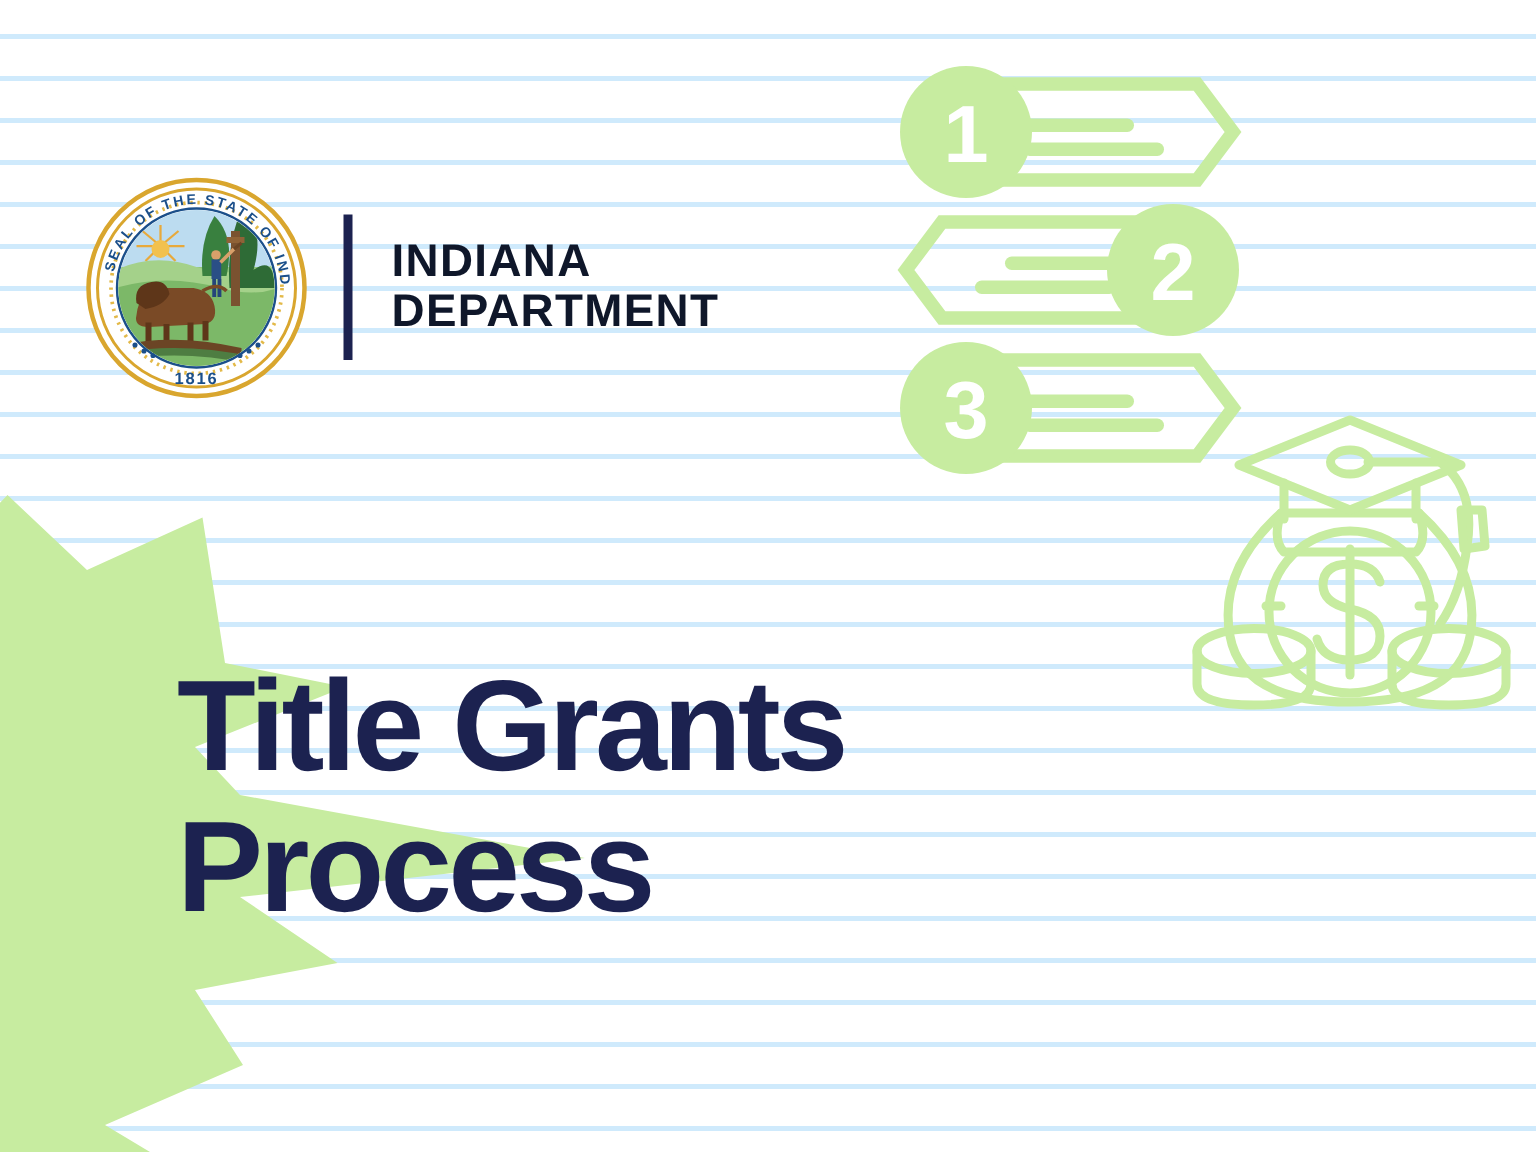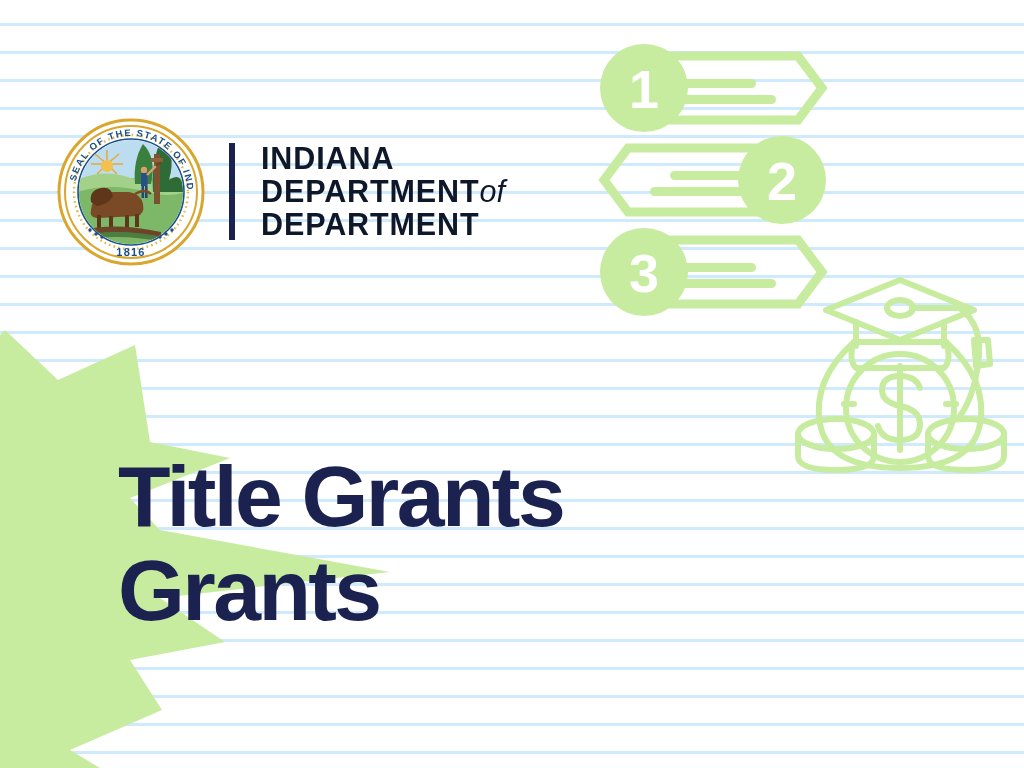--- a/index.html
+++ b/index.html
@@ -114,21 +114,20 @@
     position: absolute;
     left: 118px;
     top: 437px;
     z-index: 6;
     color: #1c2250;
     font-weight: bold;
     font-size: 86px;
     line-height: 94px;
     letter-spacing: -2.6px;
     white-space: nowrap;
-    margin-top: 12px;
   }
   #title .tline { display: block; }
 </style>
 </head>
 <body>
 
 <div id="slide">
 
   <div id="ruled-paper"></div>
 
@@ -234,21 +233,20 @@
           <path d="M24,112 Q60,104 104,114 L104,120 Q60,110 24,118 Z" fill="#6b4525"></path>
           <path d="M22,120 Q62,112 110,122" stroke="#4e7d42" stroke-width="5" fill="none"></path>
         </g>
       </svg>
     </div>
 
     <div id="brand-divider"></div>
 
     <div id="wordmark">
       <div>INDIANA</div>
-      <div><span>DEPARTMENT</span><span class="of">of</span></div>
       <div>DEPARTMENT</div>
     </div>
   </div>
 
   <div id="steps">
 
     <div class="step" id="step-1">
       <svg viewBox="0 0 230 92" xmlns="http://www.w3.org/2000/svg" aria-hidden="true">
         <path d="M46,14 L200,14 L224,46 L200,78 L46,78 Z" fill="none" stroke="#c7eca0" stroke-width="9"></path>
         <rect x="84" y="37" width="74" height="9" rx="4.5" fill="#c7eca0"></rect>
@@ -307,16 +305,16 @@
         <ellipse cx="48" cy="166" rx="38" ry="15"></ellipse>
         <path d="M10,166 L10,188 Q10,202 48,202 Q86,202 86,188 L86,166"></path>
         <ellipse cx="178" cy="166" rx="38" ry="15"></ellipse>
         <path d="M140,166 L140,188 Q140,202 178,202 Q216,202 216,188 L216,166"></path>
       </g>
     </svg>
   </div>
 
   <h1 id="title">
     <span class="tline">Title Grants</span>
-    <span class="tline">Grants</span>
+    <span class="tline">Process</span>
   </h1>
 
 </div>
 
 </body></html>

